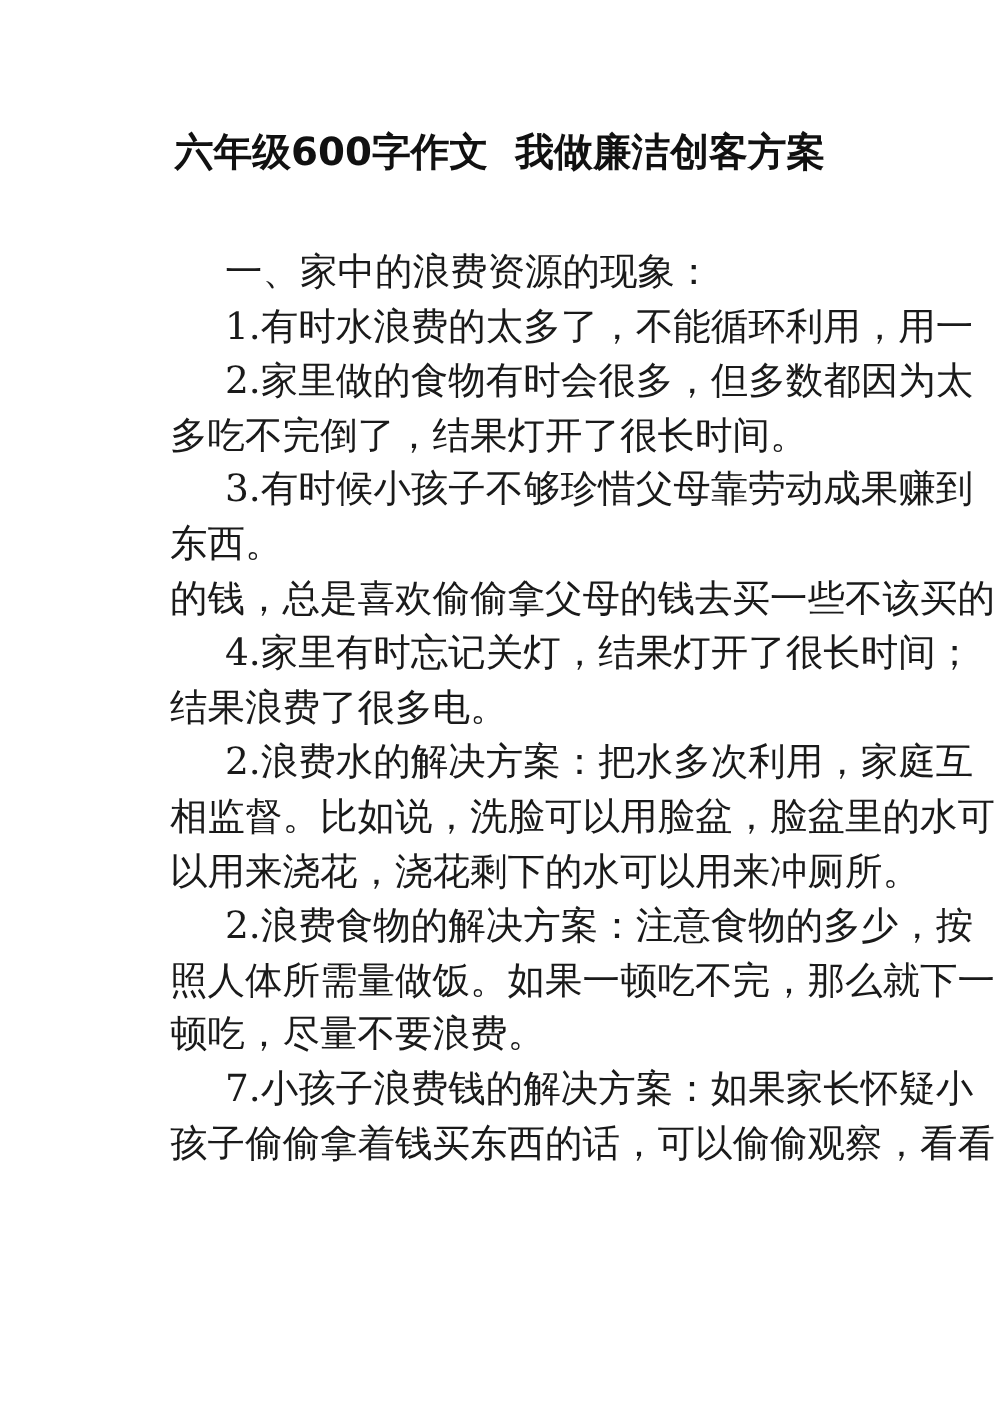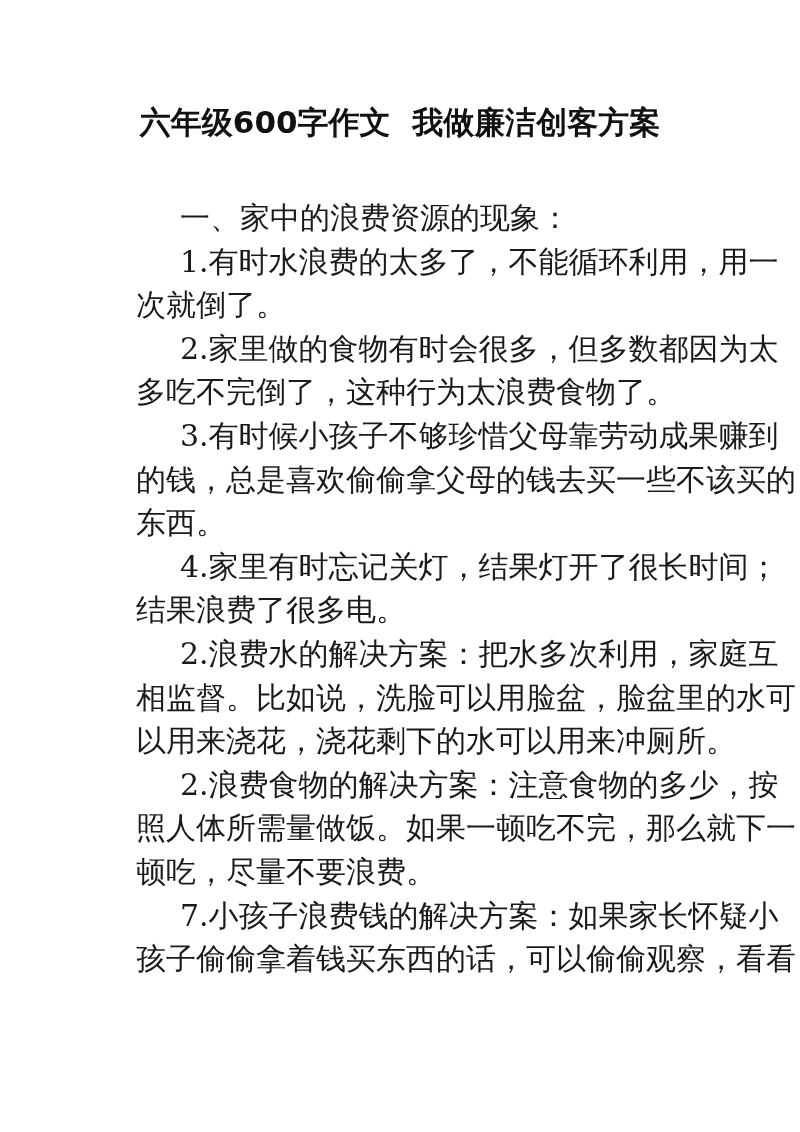--- a/index.html
+++ b/index.html
@@ -48,26 +48,25 @@
     }
   </style>
 </head>
 <body>
 
 <div class="title">六年级600字作文  我做廉洁创客方案</div>
 
 <div class="body-text">
   <span class="line indent">一、家中的浪费资源的现象：</span>
   <span class="line indent">1.有时水浪费的太多了，不能循环利用，用一</span>
-  <span class="line">次就倒了。</span>
   <span class="line indent">2.家里做的食物有时会很多，但多数都因为太</span>
-  <span class="line">多吃不完倒了，这种行为太浪费食物了。</span>
+  <span class="line">多吃不完倒了，结果灯开了很长时间。</span>
   <span class="line indent">3.有时候小孩子不够珍惜父母靠劳动成果赚到</span>
+  <span class="line">东西。</span>
   <span class="line">的钱，总是喜欢偷偷拿父母的钱去买一些不该买的</span>
-  <span class="line">东西。</span>
   <span class="line indent">4.家里有时忘记关灯，结果灯开了很长时间；</span>
   <span class="line">结果浪费了很多电。</span>
   <span class="line indent">2.浪费水的解决方案：把水多次利用，家庭互</span>
   <span class="line">相监督。比如说，洗脸可以用脸盆，脸盆里的水可</span>
   <span class="line">以用来浇花，浇花剩下的水可以用来冲厕所。</span>
   <span class="line indent">2.浪费食物的解决方案：注意食物的多少，按</span>
   <span class="line">照人体所需量做饭。如果一顿吃不完，那么就下一</span>
   <span class="line">顿吃，尽量不要浪费。</span>
   <span class="line indent">7.小孩子浪费钱的解决方案：如果家长怀疑小</span>
   <span class="line">孩子偷偷拿着钱买东西的话，可以偷偷观察，看看</span>

